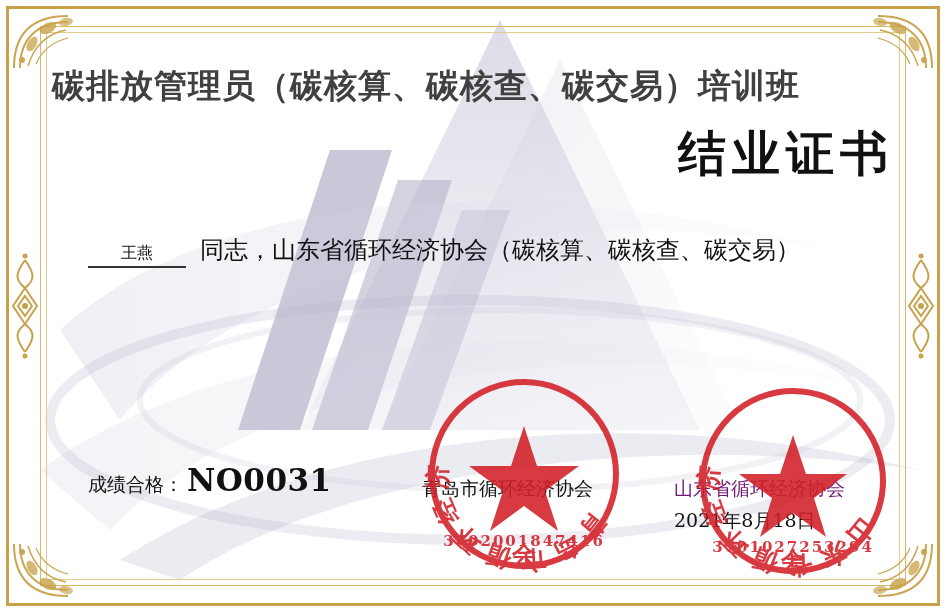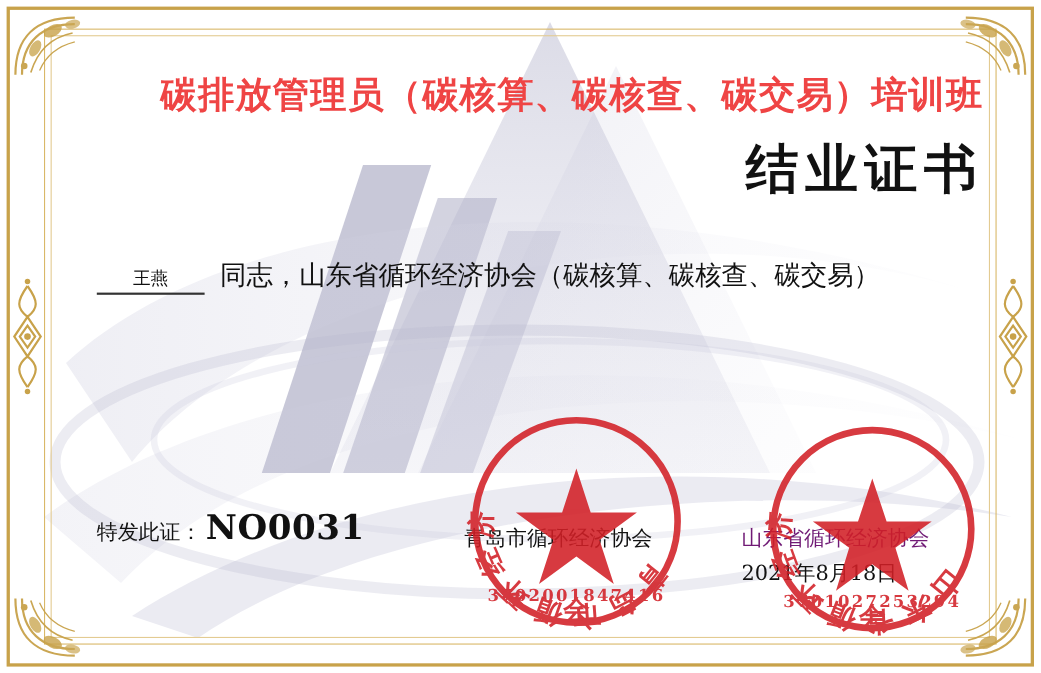--- a/index.html
+++ b/index.html
@@ -71,26 +71,26 @@
   
   .content {
     position: absolute;
     left: 52px; top: 38px; right: 52px; bottom: 38px;
   }
 
   .title-main {
     position: absolute;
     left: 0; right: 0;
     top: 26px;
-    text-align: right;
+    text-align: left;
     font-family: "DejaVu Serif", "Liberation Serif", serif;
     font-weight: bold;
     font-size: 33px;
     letter-spacing: 1px;
-    color: #ef4444;
+    color: #404040;
     white-space: nowrap;
   }
   .title-sub {
     position: absolute;
     left: 0; right: 0;
     top: 84px;
     text-align: right;
     font-family: "DejaVu Serif", "Liberation Serif", serif;
     font-weight: bold;
     font-size: 48px;
@@ -322,21 +322,21 @@
 
     <div class="title-main">碳排放管理员（碳核算、碳核查、碳交易）培训班</div>
     <div class="title-sub">结业证书</div>
 
     <div class="body-line1">
       <span class="name">王燕</span><span>同志，山东省循环经济协会（碳核算、碳核查、碳交易）</span>
     </div>
 
 
     <div class="cert-no">
-      <span>特发此证：</span><span class="num">NO0031</span>
+      <span>成绩合格：</span><span class="num">NO0031</span>
     </div>
 
     <div class="issuer-left">青岛市循环经济协会</div>
     <div class="issuer-right">山东省循环经济协会</div>
     <div class="issue-date">2021年8月18日</div>
   </div>
 
   <div class="seal seal-1">
     <svg viewBox="0 0 212 212" width="212" height="212">
       <defs>

